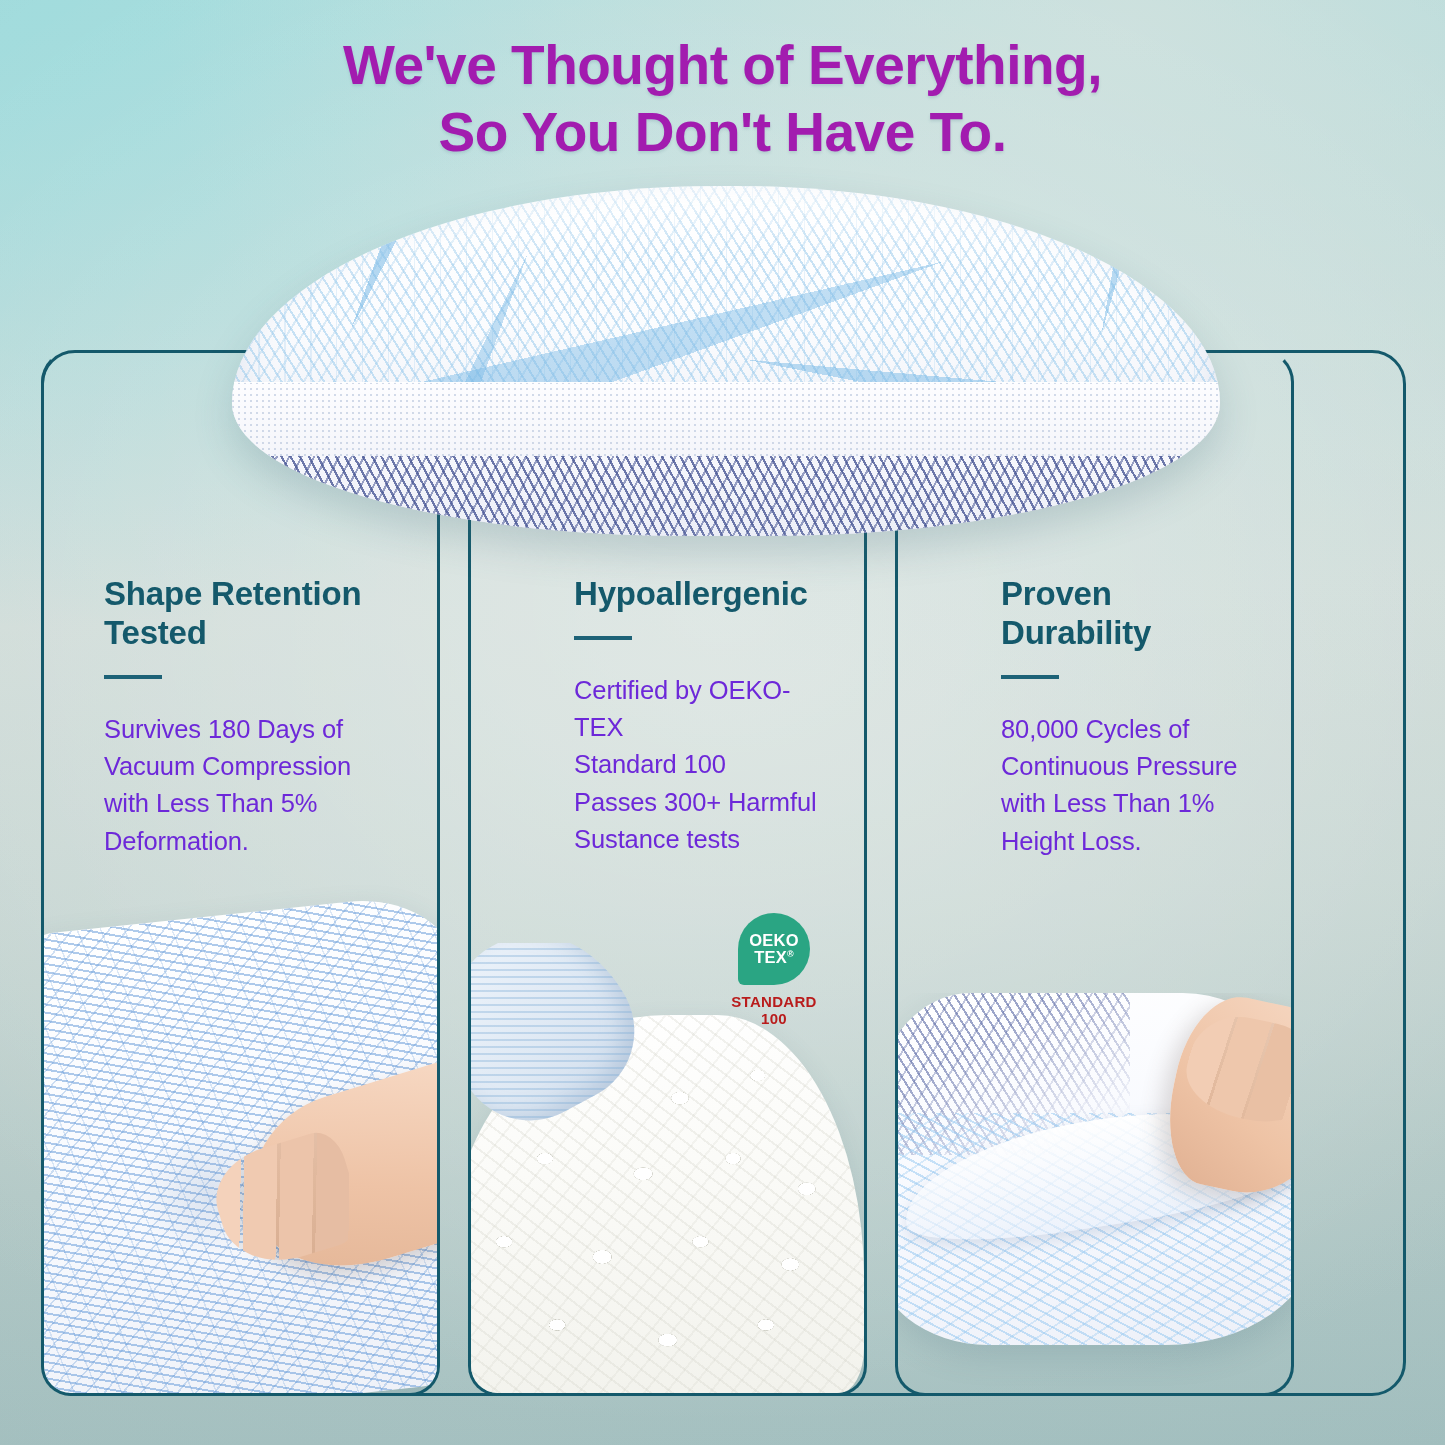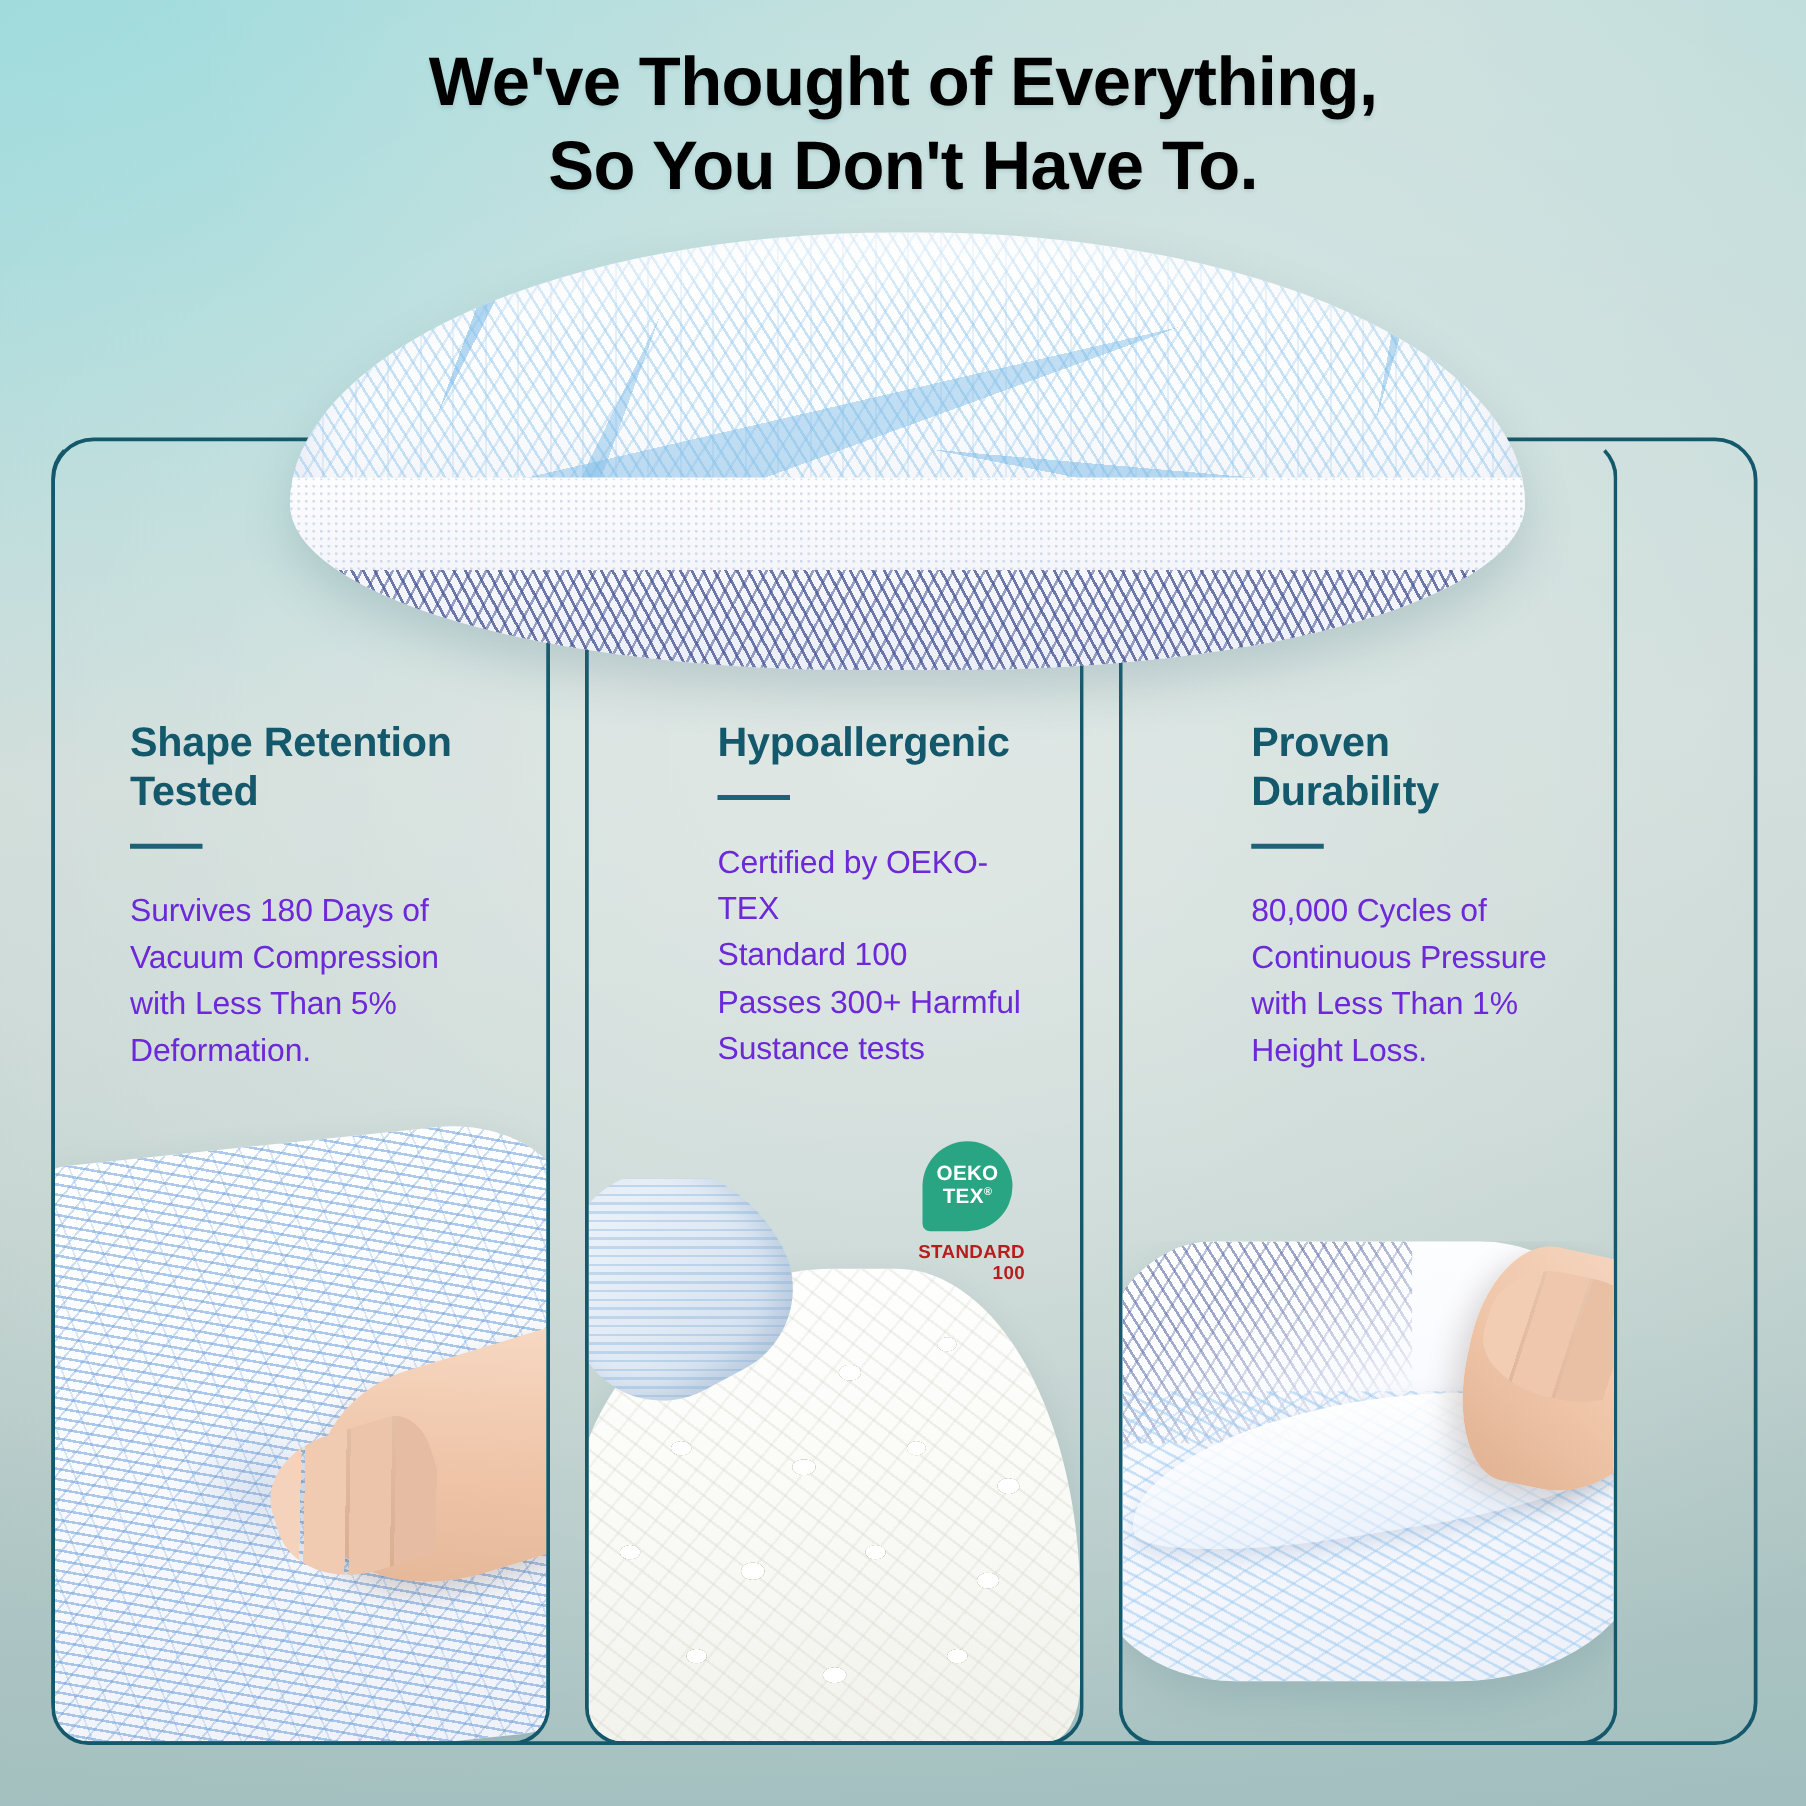--- a/index.html
+++ b/index.html
@@ -22,21 +22,21 @@
   }
   #bg-vignette{
     position:absolute; inset:0;
     background:radial-gradient(130% 100% at 50% 42%, rgba(255,255,255,0.28) 0%, rgba(255,255,255,0) 55%, rgba(120,160,160,0.18) 100%);
   }
 
   
   #headline{
     position:absolute; top:32px; left:0; width:100%;
     text-align:center;
-    color:#000000;
+    color:#a21caf;
     font-weight:bold;
     font-size:55px;
     line-height:1.22;
     letter-spacing:-0.5px;
     font-stretch:condensed;
     text-shadow:0 2px 3px rgba(60,110,120,0.18);
     z-index:7;
   }
   #headline .l2{ display:block; }
 
@@ -153,21 +153,21 @@
     line-height:1.46;
     white-space:pre-line;
     letter-spacing:-0.1px;
   }
 
   
   #oeko-badge{
     position:absolute;
     right:44px; top:560px;
     width:92px;
-    text-align:right;
+    text-align:center;
     z-index:6;
   }
   .oeko-leaf{
     width:72px; height:72px;
     margin:0 auto;
     background:#2aa583;
     border-radius:50% 50% 50% 6px;
     display:flex; flex-direction:column;
     align-items:center; justify-content:center;
     color:#ffffff;

